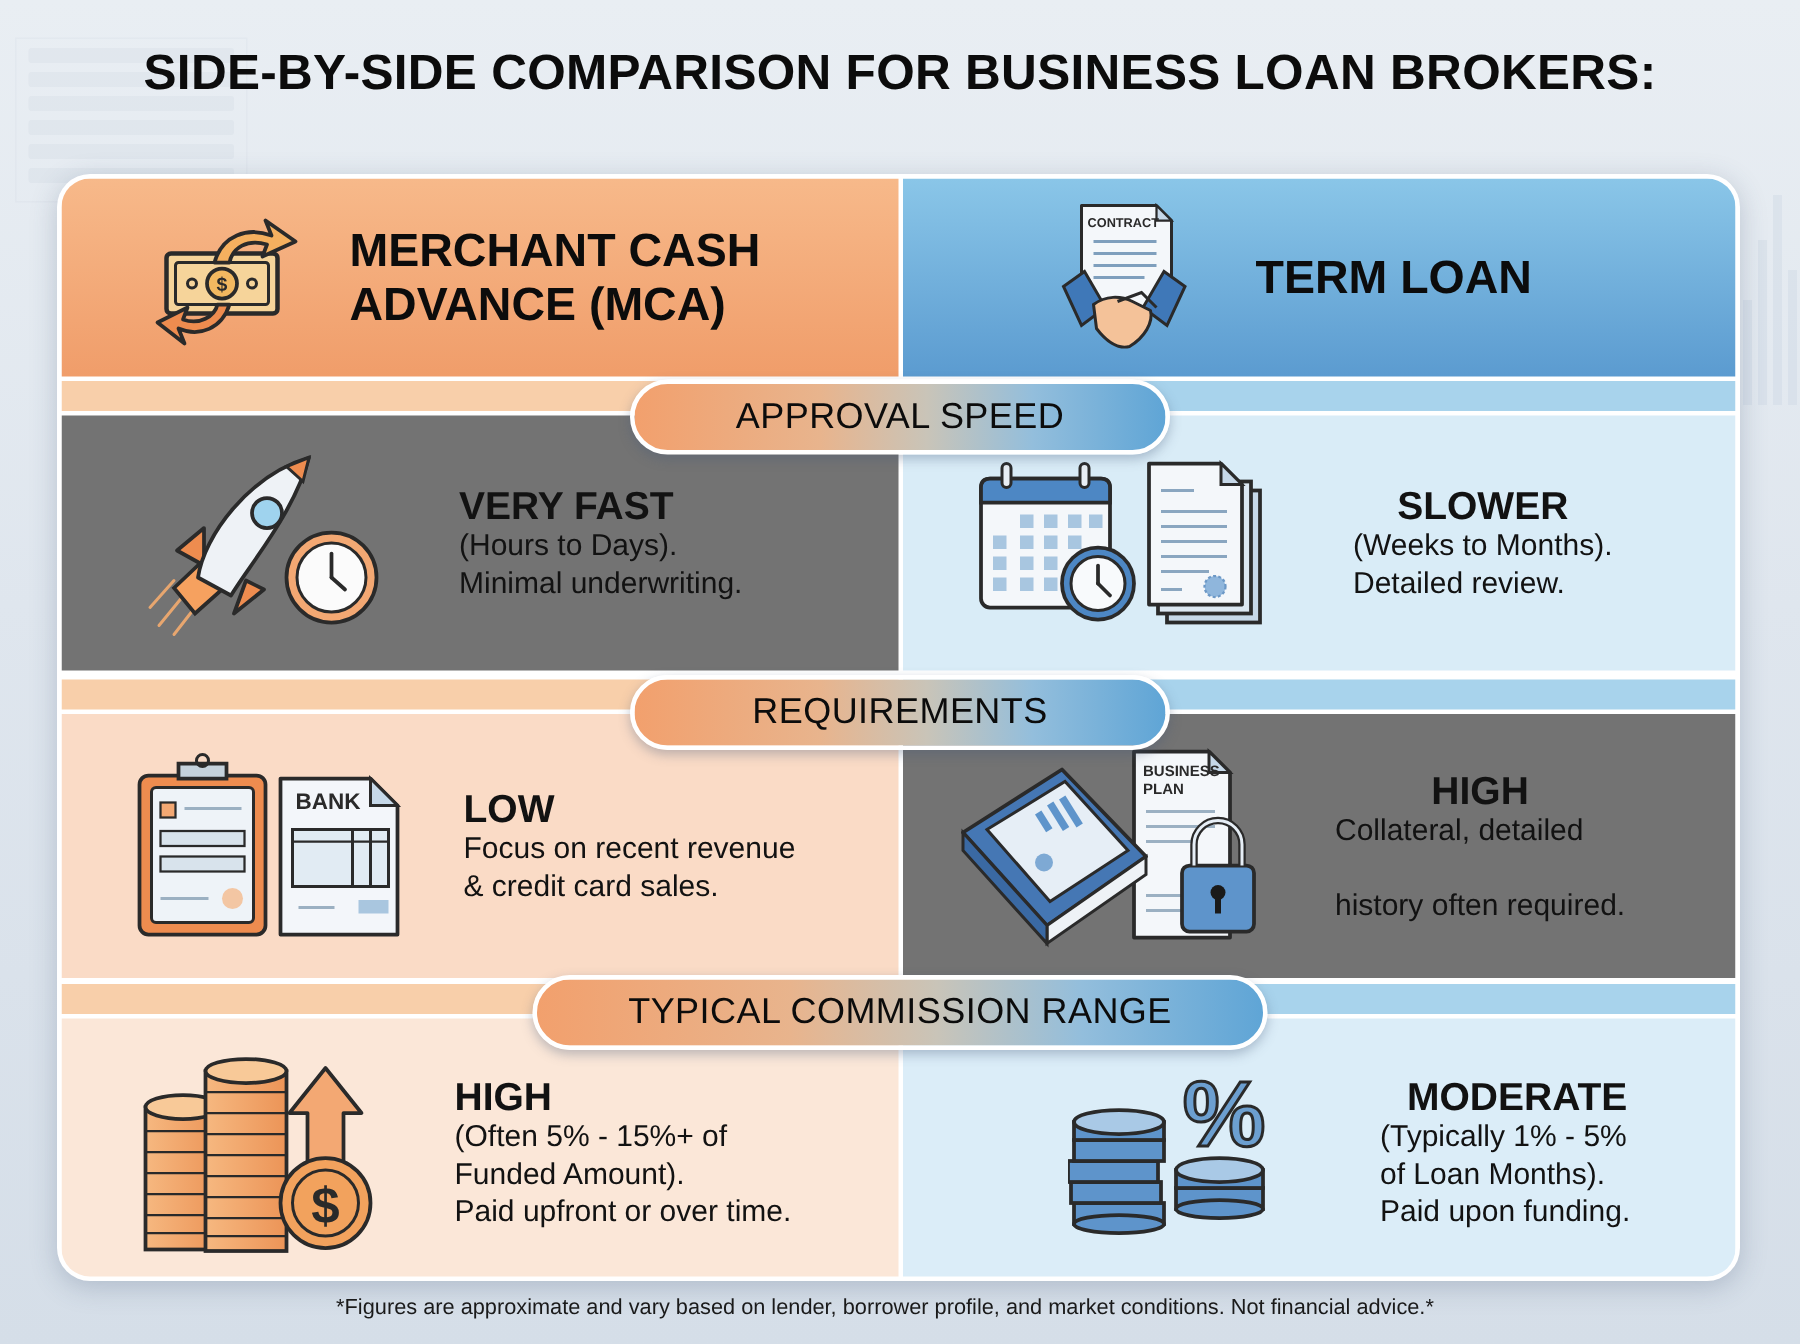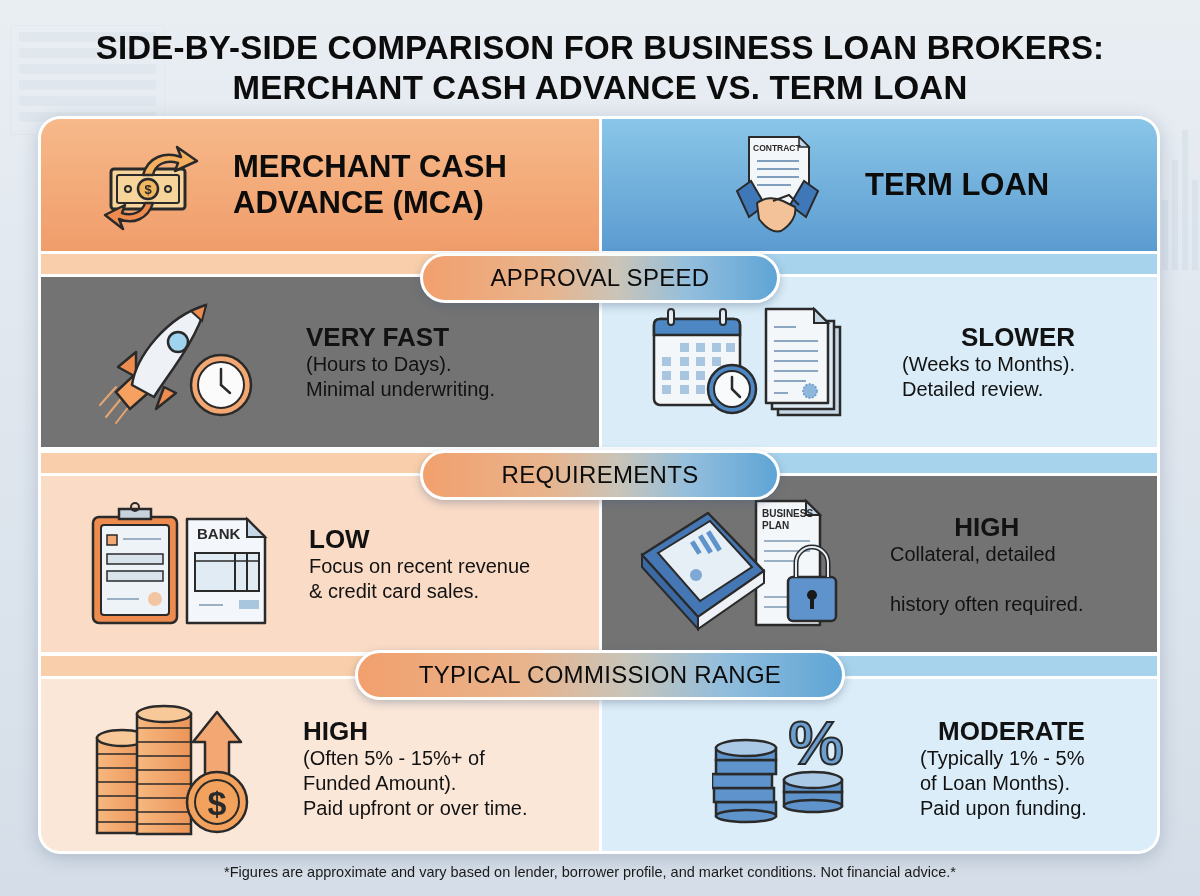--- a/index.html
+++ b/index.html
@@ -36,21 +36,21 @@
 
     .col-left, .col-right { position: absolute; top: 0; height: 100%; }
     .col-left { left: 0; width: 558px; }
     .col-right { left: 561px; width: 555px; }
 
     .head {
       position: absolute; top: 0; left: 0; width: 100%; height: 132px;
       display: flex; align-items: center;
     }
     .col-left .head { background: linear-gradient(180deg, #f7b98a 0%, #f09d6a 100%); }
-    .col-right .head { background: linear-gradient(180deg, #8ac6e8 0%, #5b9bd0 100%); padding-left: 28px; }
+    .col-right .head { background: linear-gradient(180deg, #8ac6e8 0%, #5b9bd0 100%); }
     .head-title { font-weight: 700; font-size: 31px; line-height: 36px; color: #0c0c0c; }
     .col-left .head-icon { margin-left: 62px; width: 100px; height: 100px; }
     .col-left .head-title { margin-left: 30px; }
     .col-right .head-icon { margin-left: 105px; width: 85px; height: 100px; }
     .col-right .head-title { margin-left: 45px; }
 
     .band {
       position: absolute; left: 0; width: 100%; height: 20px;
     }
     .col-left .band { background: #f8cfaa; }
@@ -98,21 +98,20 @@
 </div>
 <div class="bg-chart">
   <span style="left:2px;height:70px"></span>
   <span style="left:12px;height:110px"></span>
   <span style="left:22px;height:140px"></span>
   <span style="left:32px;height:90px"></span>
 </div>
 
 <h1 class="title">
   <span>SIDE-BY-SIDE COMPARISON FOR BUSINESS LOAN BROKERS:</span><br>
-  <span>MERCHANT CASH ADVANCE VS. TERM LOAN</span>
 </h1>
 
 <div class="panel">
   <div class="panel-inner">
 
     <div class="col-left">
       <div class="head">
         <svg class="head-icon" viewBox="0 0 100 100">
           <rect x="8" y="34" width="74" height="40" rx="3" fill="#f6d49a" stroke="#2a2a2a" stroke-width="3"></rect>
           <rect x="14" y="40" width="62" height="28" rx="2" fill="none" stroke="#2a2a2a" stroke-width="2"></rect>
@@ -286,21 +285,21 @@
               <line x1="122" y1="36" x2="166" y2="36"></line>
               <line x1="122" y1="46" x2="166" y2="46"></line>
               <line x1="122" y1="56" x2="166" y2="56"></line>
               <line x1="122" y1="66" x2="166" y2="66"></line>
               <line x1="122" y1="76" x2="154" y2="76"></line>
               <line x1="122" y1="88" x2="136" y2="88"></line>
             </g>
           <circle cx="158" cy="86" r="7" fill="#8fb6dc" stroke="#6c98c6" stroke-width="1.5" stroke-dasharray="2 1.5"></circle>
         </svg>
         <div class="row-text" style="margin-left:50px">
-          <span class="lvl" style="text-align:right">SLOWER</span>
+          <span class="lvl" style="text-align:center">SLOWER</span>
           <span>(Weeks to Months).</span><br>
           <span>Detailed review.</span>
         </div>
       </div>
 
       <div class="band" style="top:334px"></div>
       <div class="row r2" style="top:357px;height:176px">
         <svg class="row-icon" style="margin-left:36px;width:220px;height:135px" viewBox="0 0 220 135">
           <path d="M118 4 L168 4 L182 18 L182 128 L118 128 Z" fill="#f4f7fa" stroke="#2a2a2a" stroke-width="2.5" stroke-linejoin="round"></path>
           <path d="M168 4 L168 18 L182 18 Z" fill="#c6d8e8" stroke="#2a2a2a" stroke-width="2"></path>

